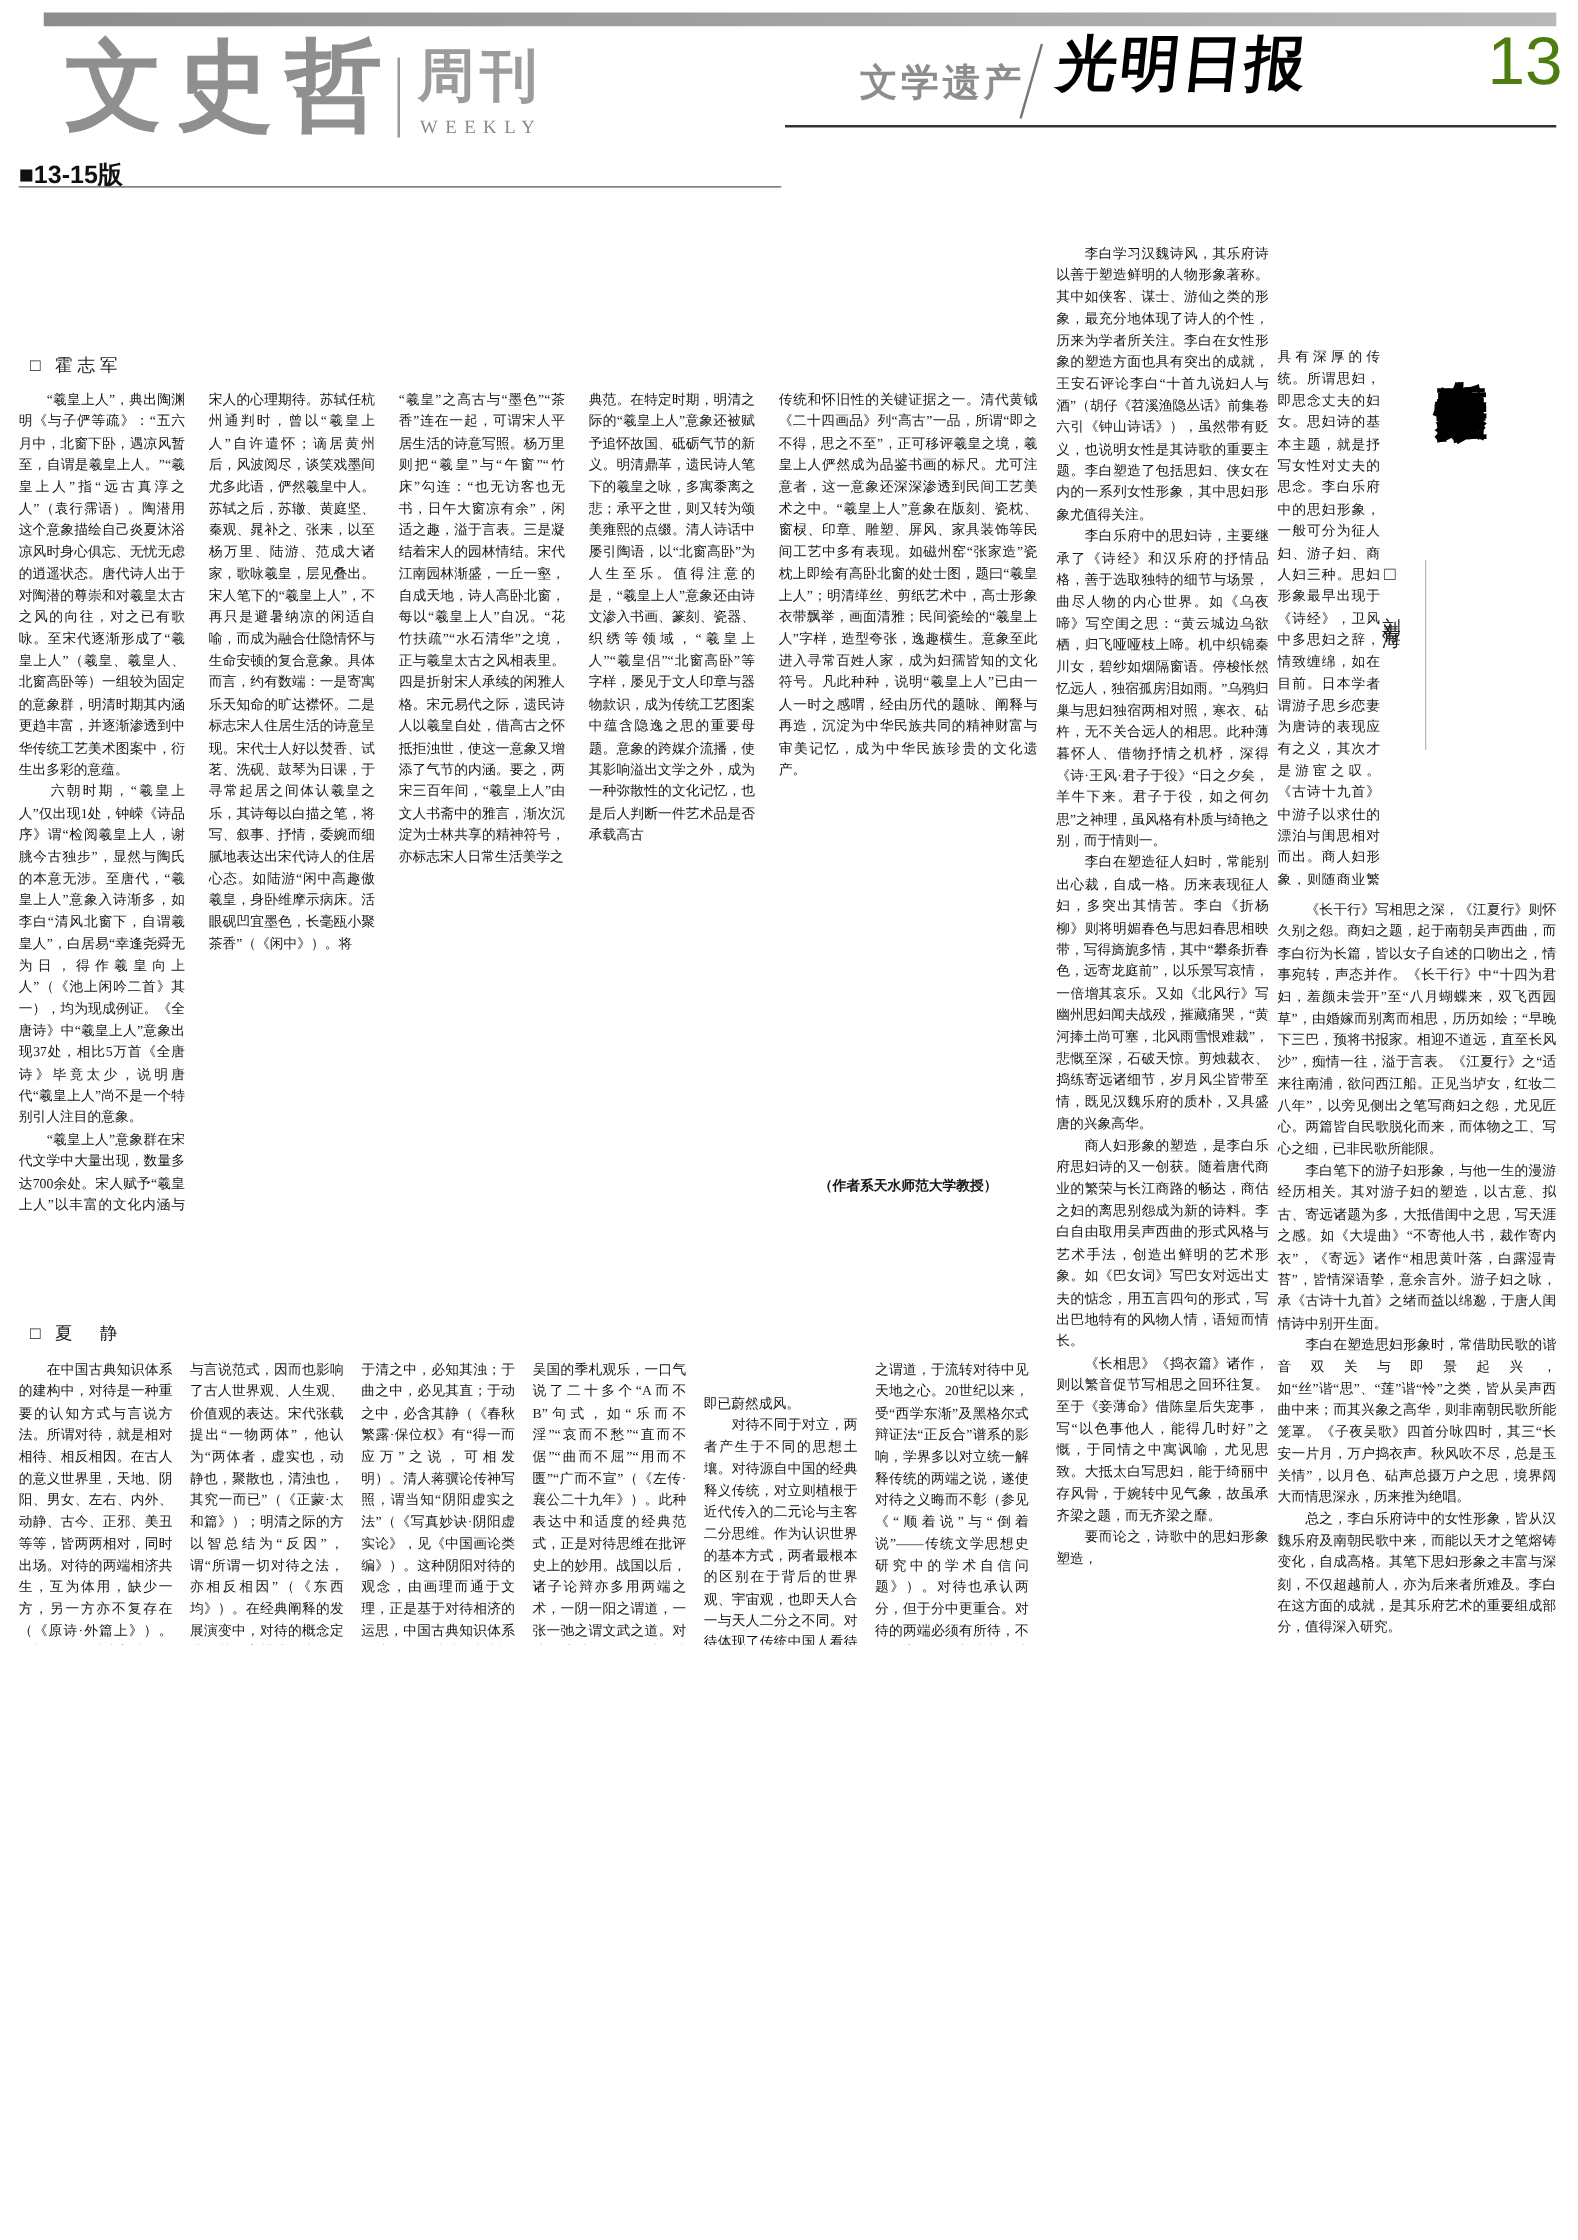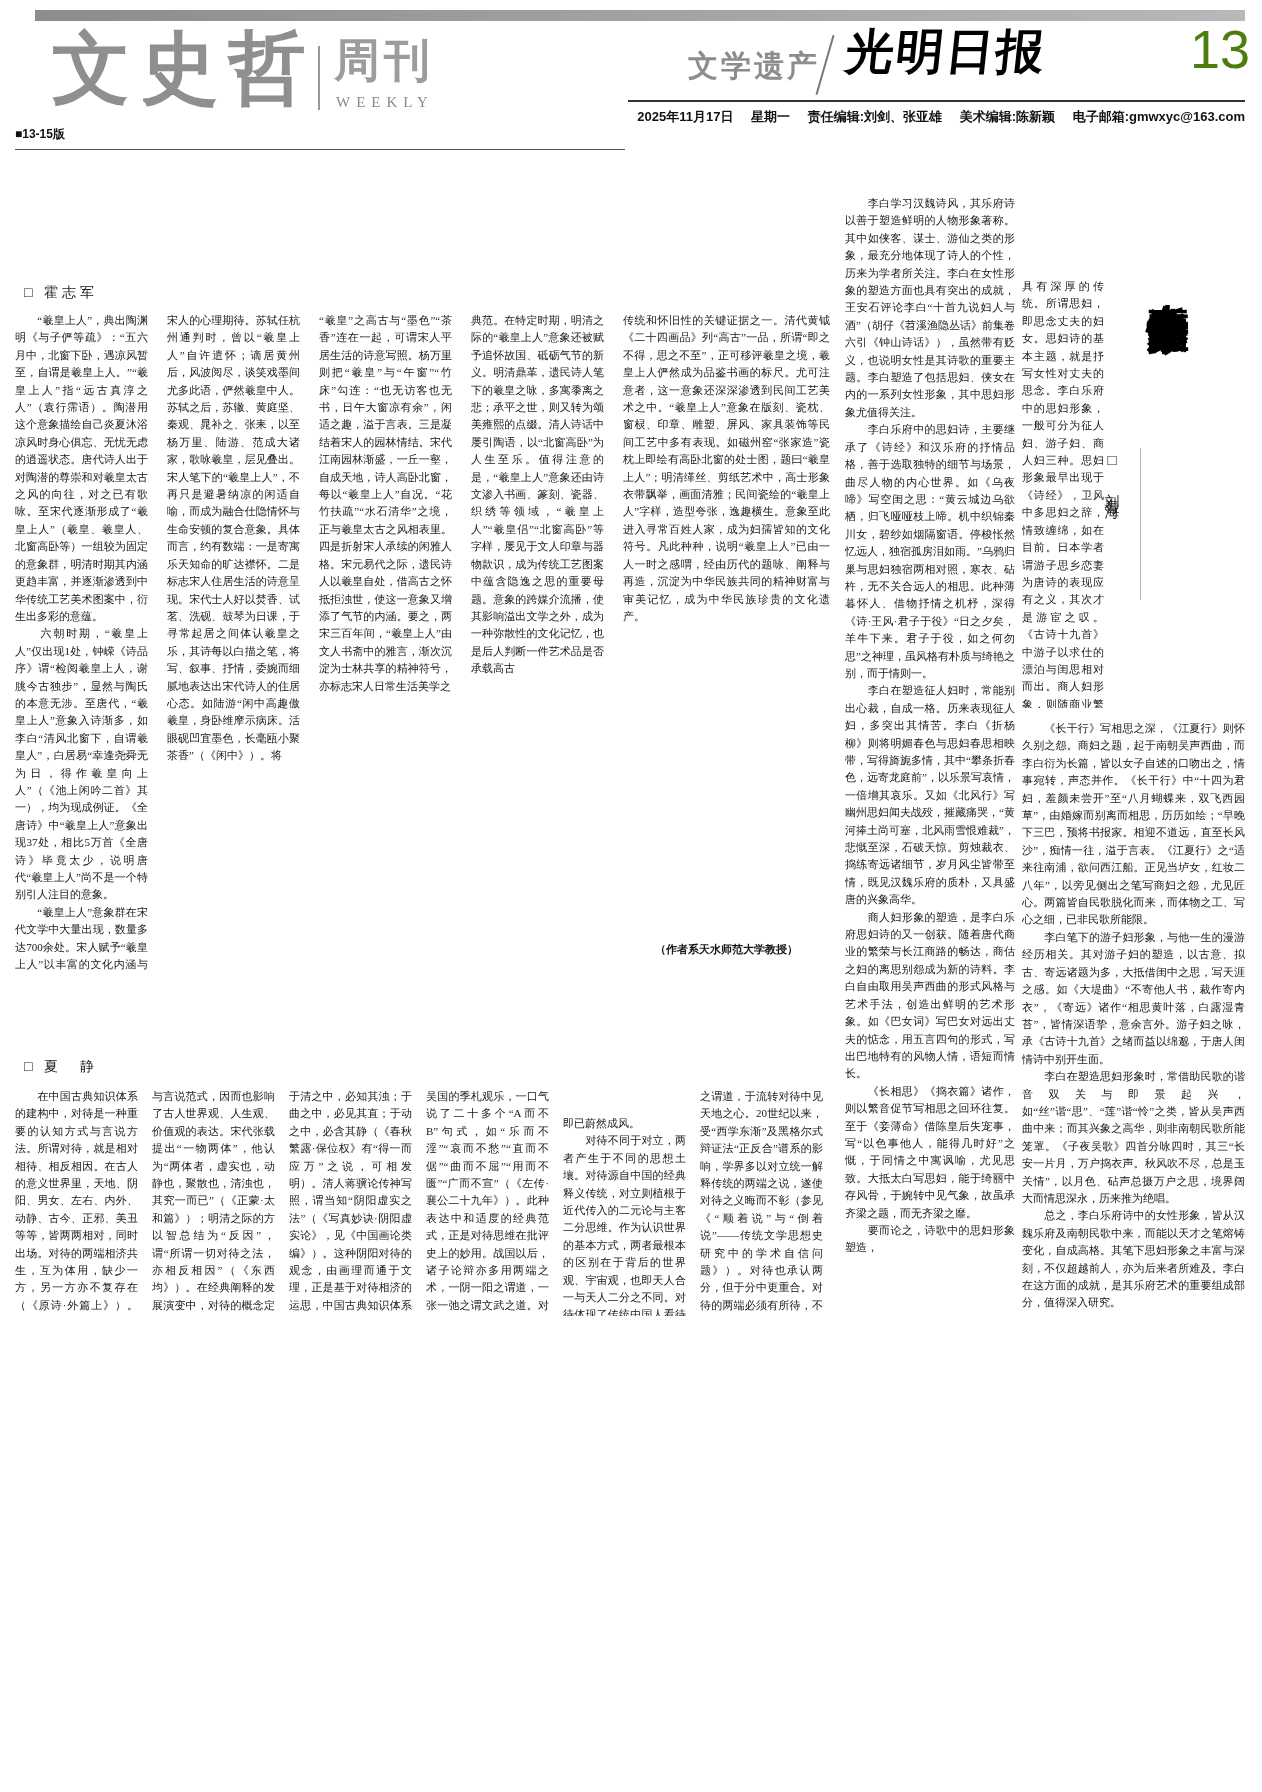--- a/index.html
+++ b/index.html
@@ -8,21 +8,21 @@
   
   .topbar{position:absolute;left:35px;top:10px;width:1210px;height:11px;
           background:linear-gradient(to right,#8c8c8c,#b8b8b8);}
   .logo-main{position:absolute;left:52px;top:30px;font-size:78px;font-weight:700;
              color:#8f8f8f;letter-spacing:10px;line-height:1;}
   .logo-divider{position:absolute;left:318px;top:46px;width:2px;height:64px;background:#9a9a9a;}
   .logo-sub{position:absolute;left:334px;top:38px;font-size:46px;color:#9c9c9c;
             font-weight:600;letter-spacing:4px;line-height:1;}
   .logo-en{position:absolute;left:336px;top:94px;font-size:15px;color:#8a8a8a;
            letter-spacing:6px;}
-  .pages-tag{position:absolute;left:15px;top:126px;font-size:12px;font-weight:700;color:#111;
+  .pages-tag{position:absolute;left:15px;top:126px;font-size:20px;font-weight:700;color:#111;
              font-family:"Liberation Sans",sans-serif;}
   .left-rule{position:absolute;left:15px;top:149px;width:610px;height:1px;background:#555;}
   .section-name{position:absolute;left:688px;top:46px;font-size:30px;font-weight:700;
                 color:#8d8d8d;letter-spacing:3px;font-family:"Liberation Sans",sans-serif;}
   .slash{position:absolute;left:824px;top:34px;width:2px;height:62px;background:#777;
          transform:rotate(16deg);}
   .paper-name{position:absolute;left:846px;top:26px;font-size:48px;font-weight:700;color:#000;
               transform:skewX(-6deg);letter-spacing:2px;line-height:1.1;}
   .page-num{position:absolute;left:1190px;top:22px;font-size:54px;font-weight:400;color:#4d7c0f;
             font-family:"Liberation Sans",sans-serif;line-height:1;}
@@ -79,27 +79,20 @@
   <div class="logo-sub">周刊</div>
   <div class="logo-en">WEEKLY</div>
   <div class="pages-tag">■13-15版</div>
   <div class="left-rule"></div>
 
   <div class="section-name">文学遗产</div>
   <div class="slash"></div>
   <div class="paper-name">光明日报</div>
   <div class="page-num">13</div>
   <div class="right-rule"></div>
-  <div class="dateline">
-    <span>2025年11月17日</span>
-    <span>星期一</span>
-    <span>责任编辑:刘剑、张亚雄</span>
-    <span>美术编辑:陈新颖</span>
-    <span>电子邮箱:gmwxyc@163.com</span>
-  </div>
 
   <div class="a1-byline">□ 霍志军</div>
   <div class="col a1c1">
       <div class="txt">　　“羲皇上人”，典出陶渊明《与子俨等疏》：“五六月中，北窗下卧，遇凉风暂至，自谓是羲皇上人。”“羲皇上人”指“远古真淳之人”（袁行霈语）。陶潜用这个意象描绘自己炎夏沐浴凉风时身心俱忘、无忧无虑的逍遥状态。唐代诗人出于对陶潜的尊崇和对羲皇太古之风的向往，对之已有歌咏。至宋代逐渐形成了“羲皇上人”（羲皇、羲皇人、北窗高卧等）一组较为固定的意象群，明清时期其内涵更趋丰富，并逐渐渗透到中华传统工艺美术图案中，衍生出多彩的意蕴。
 　　六朝时期，“羲皇上人”仅出现1处，钟嵘《诗品序》谓“检阅羲皇上人，谢朓今古独步”，显然与陶氏的本意无涉。至唐代，“羲皇上人”意象入诗渐多，如李白“清风北窗下，自谓羲皇人”，白居易“幸逢尧舜无为日，得作羲皇向上人”（《池上闲吟二首》其一），均为现成例证。《全唐诗》中“羲皇上人”意象出现37处，相比5万首《全唐诗》毕竟太少，说明唐代“羲皇上人”尚不是一个特别引人注目的意象。
 　　“羲皇上人”意象群在宋代文学中大量出现，数量多达700余处。宋人赋予“羲皇上人”以丰富的文化内涵与审美情韵。宋代士人普遍具有“先天下之忧而忧，后天下之乐而乐”的兼济之志，以天下为己任；又有宦海沉浮的无奈和失落，在人生失意时更向往一种桃花源般的生活。“羲皇上人”意象刚好满足了</div>
     </div>
   <div class="col a1c2">
       <div class="txt">宋人的心理期待。苏轼任杭州通判时，曾以“羲皇上人”自许遣怀；谪居黄州后，风波阅尽，谈笑戏墨间尤多此语，俨然羲皇中人。苏轼之后，苏辙、黄庭坚、秦观、晁补之、张耒，以至杨万里、陆游、范成大诸家，歌咏羲皇，层见叠出。宋人笔下的“羲皇上人”，不再只是避暑纳凉的闲适自喻，而成为融合仕隐情怀与生命安顿的复合意象。具体而言，约有数端：一是寄寓乐天知命的旷达襟怀。二是标志宋人住居生活的诗意呈现。宋代士人好以焚香、试茗、洗砚、鼓琴为日课，于寻常起居之间体认羲皇之乐，其诗每以白描之笔，将写、叙事、抒情，委婉而细腻地表达出宋代诗人的住居心态。如陆游“闲中高趣傲羲皇，身卧维摩示病床。活眼砚凹宜墨色，长毫瓯小聚茶香”（《闲中》）。将</div>
     </div>

